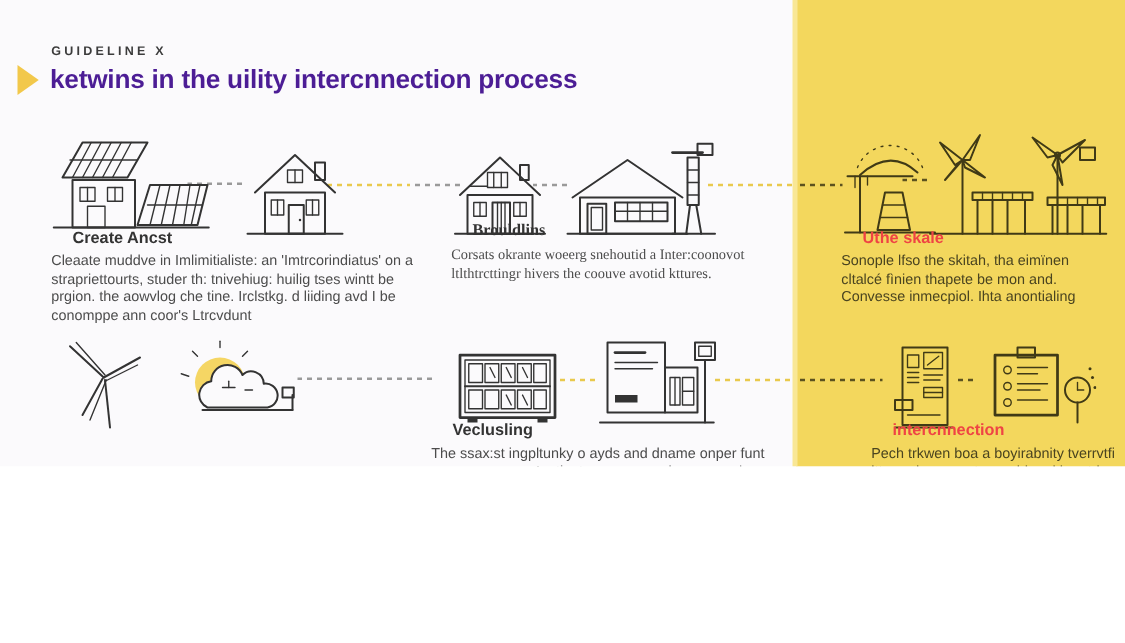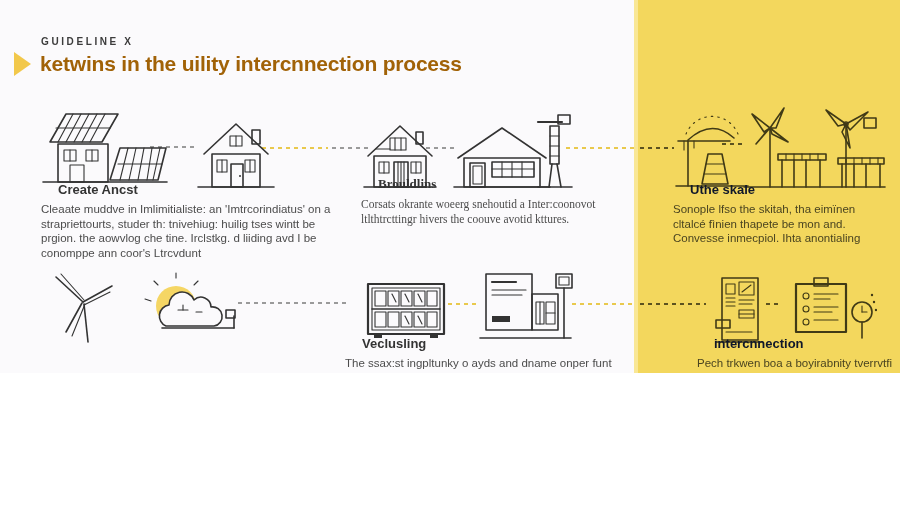--- a/index.html
+++ b/index.html
@@ -21,30 +21,30 @@
     position:absolute; left:41px; top:36px;
     font-size:10px; font-weight:bold; letter-spacing:2.6px; color:#3c3c3c;
   }
   .title-row{ position:absolute; left:14px; top:52px; display:flex; align-items:center; }
   .tri{
     width:0;height:0; border-left:17px solid #f2c84b;
     border-top:12px solid transparent; border-bottom:12px solid transparent;
     margin-right:9px;
   }
   .title{
-    font-size:21px; font-weight:800; color:#a16207; letter-spacing:-0.2px;
+    font-size:21px; font-weight:800; color:#4c1d95; letter-spacing:-0.2px;
   }
   .col{ position:absolute; }
   .col h3{
     margin:0 0 5px 17px; font-size:13px; font-weight:bold; color:#333;
   }
   .col p{
     margin:0; font-size:11.5px; line-height:14.5px; color:#4c4c4c;
   }
-  .panel-text h3{ color:#0f172a; }
+  .panel-text h3{ color:#ef4444; }
   .panel-text p{ color:#4a4420; }
   .icon{ position:absolute; color:#333; }
   .icon.on-yellow{ color:#403a16; }
   .icon svg{ display:block; width:100%; height:100%; }
   .icon svg *{ stroke:currentColor; fill:none; stroke-width:1.6; stroke-linecap:round; stroke-linejoin:round; }
   .icon svg .f{ fill:currentColor; stroke:none; }
   .icon svg .sun{ fill:#f5d664; stroke:none; }
   .icon svg .mask{ fill:#fbfafc; }
   .icon svg .thin{ stroke-width:1.1; }
   .icon svg .thick{ stroke-width:2.2; }

